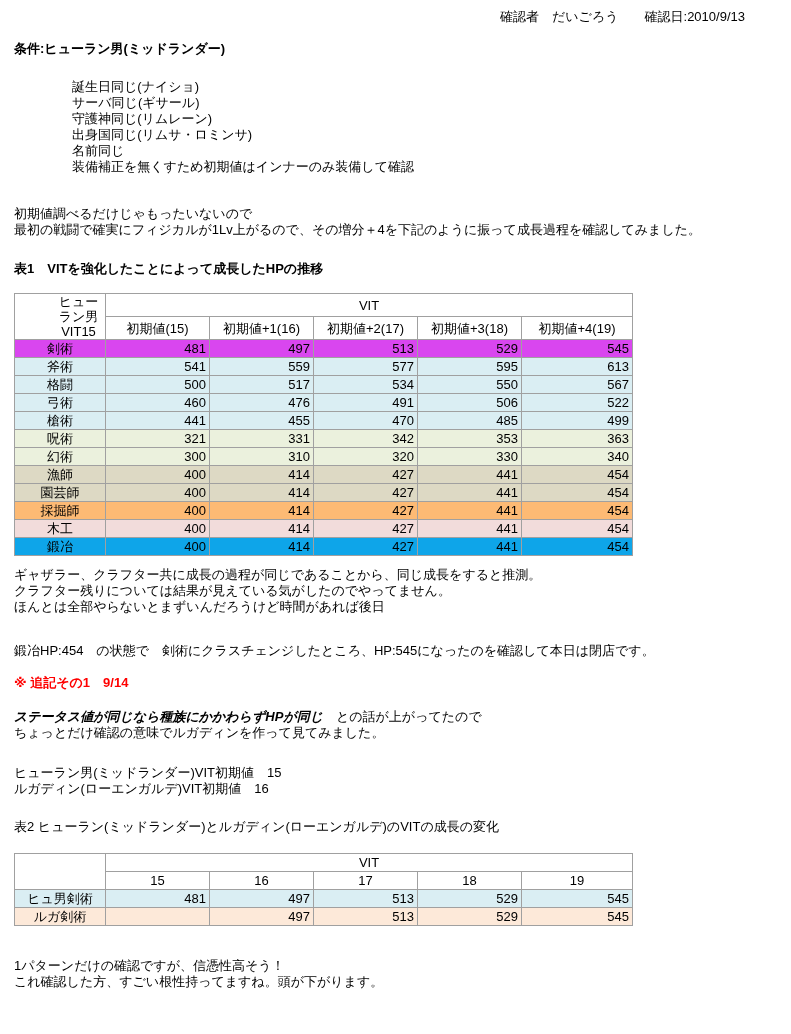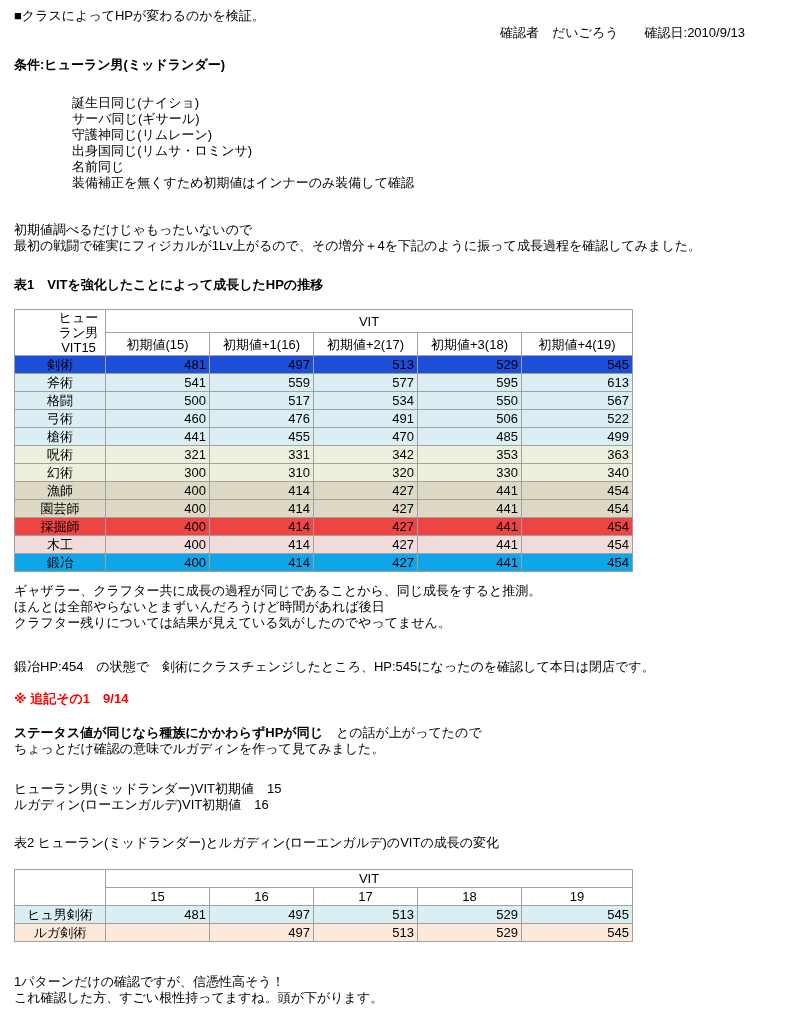--- a/index.html
+++ b/index.html
@@ -3,21 +3,21 @@
 <meta charset="utf-8">
 <style>
   html, body { margin: 0; padding: 0; background: #ffffff; }
   body {
     width: 791px; height: 1034px; overflow: hidden;
     font-family: "Liberation Sans", "DejaVu Sans", sans-serif;
     font-size: 13px; color: #000000;
   }
   #page { padding: 8px 0 0 14px; box-sizing: border-box; width: 791px; }
   .line { line-height: 16px; white-space: nowrap; }
-  .bold { font-weight: bold; }
+  .bold { font-weight: bold; font-style: italic; }
   .verifier { margin-top: 1px; margin-left: 486px; }
   .conditions-title { margin-top: 16px; font-weight: bold; }
   .cond-list { margin-top: 22px; margin-left: 58px; }
   .intro { margin-top: 31px; }
   .t1-caption { margin-top: 23px; font-weight: bold; }
   table { border-collapse: collapse; margin-top: 16px; table-layout: fixed; }
   table, td { border: 1px solid #a0a0a0; }
   table { border-color: #808080; }
   td { padding: 0 3px; height: 17px; line-height: 17px; overflow: hidden; }
   td.center { text-align: center; }
@@ -30,21 +30,20 @@
   .vit-lines { margin-top: 24px; }
   .t2-caption { margin-top: 22px; }
   #table2 { margin-top: 18px; }
   .footer { margin-top: 32px; }
 </style>
 </head>
 <body>
 
 <div id="page">
 
-  <div class="line">■クラスによってHPが変わるのかを検証。</div>
   <div class="line verifier">確認者　だいごろう　　確認日:2010/9/13</div>
 
   <div class="line conditions-title">条件:ヒューラン男(ミッドランダー)</div>
 
   <div class="cond-list">
     <div class="line">誕生日同じ(ナイショ)</div>
     <div class="line">サーバ同じ(ギサール)</div>
     <div class="line">守護神同じ(リムレーン)</div>
     <div class="line">出身国同じ(リムサ・ロミンサ)</div>
     <div class="line">名前同じ</div>
@@ -77,21 +76,21 @@
     </tr>
     <tr>
       <td class="center">初期値(15)</td>
       <td class="center">初期値+1(16)</td>
       <td class="center">初期値+2(17)</td>
       <td class="center">初期値+3(18)</td>
       <td class="center">初期値+4(19)</td>
     </tr>
     </tbody>
       <tbody id="table1-body">
-        <tr style="background-color: #1d4ed8;">
+        <tr style="background-color: #d946ef;">
           <td class="center">剣術</td>
           <td class="num">481</td>
           <td class="num">497</td>
           <td class="num">513</td>
           <td class="num">529</td>
           <td class="num">545</td>
         </tr>
         <tr style="background-color: rgb(218, 238, 243);">
           <td class="center">斧術</td>
           <td class="num">541</td>
@@ -149,21 +148,21 @@
           <td class="num">454</td>
         </tr>
         <tr style="background-color: rgb(221, 217, 196);">
           <td class="center">園芸師</td>
           <td class="num">400</td>
           <td class="num">414</td>
           <td class="num">427</td>
           <td class="num">441</td>
           <td class="num">454</td>
         </tr>
-        <tr style="background-color: #ef4444; margin-left: 28px;">
+        <tr style="background-color: #fdba74; margin-left: 28px;">
           <td class="center">採掘師</td>
           <td class="num">400</td>
           <td class="num">414</td>
           <td class="num">427</td>
           <td class="num">441</td>
           <td class="num">454</td>
         </tr>
         <tr style="background-color: rgb(242, 220, 219);">
           <td class="center">木工</td>
           <td class="num">400</td>
@@ -178,22 +177,22 @@
           <td class="num">414</td>
           <td class="num">427</td>
           <td class="num">441</td>
           <td class="num">454</td>
         </tr>
       </tbody>
   </table>
 
   <div class="analysis">
     <div class="line">ギャザラー、クラフター共に成長の過程が同じであることから、同じ成長をすると推測。</div>
+    <div class="line">クラフター残りについては結果が見えている気がしたのでやってません。</div>
     <div class="line">ほんとは全部やらないとまずいんだろうけど時間があれば後日</div>
-    <div class="line">クラフター残りについては結果が見えている気がしたのでやってません。</div>
   </div>
 
   <div class="line closing">鍛冶HP:454　の状態で　剣術にクラスチェンジしたところ、HP:545になったのを確認して本日は閉店です。</div>
 
   <div class="line addendum-heading" id="addendum-heading" style="color: rgb(255, 0, 0);">※ 追記その1　9/14</div>
 
   <div class="statement">
     <div class="line"><span class="bold">ステータス値が同じなら種族にかかわらずHPが同じ</span><span>　との話が上がってたので</span></div>
     <div class="line">ちょっとだけ確認の意味でルガディンを作って見てみました。</div>
   </div>

